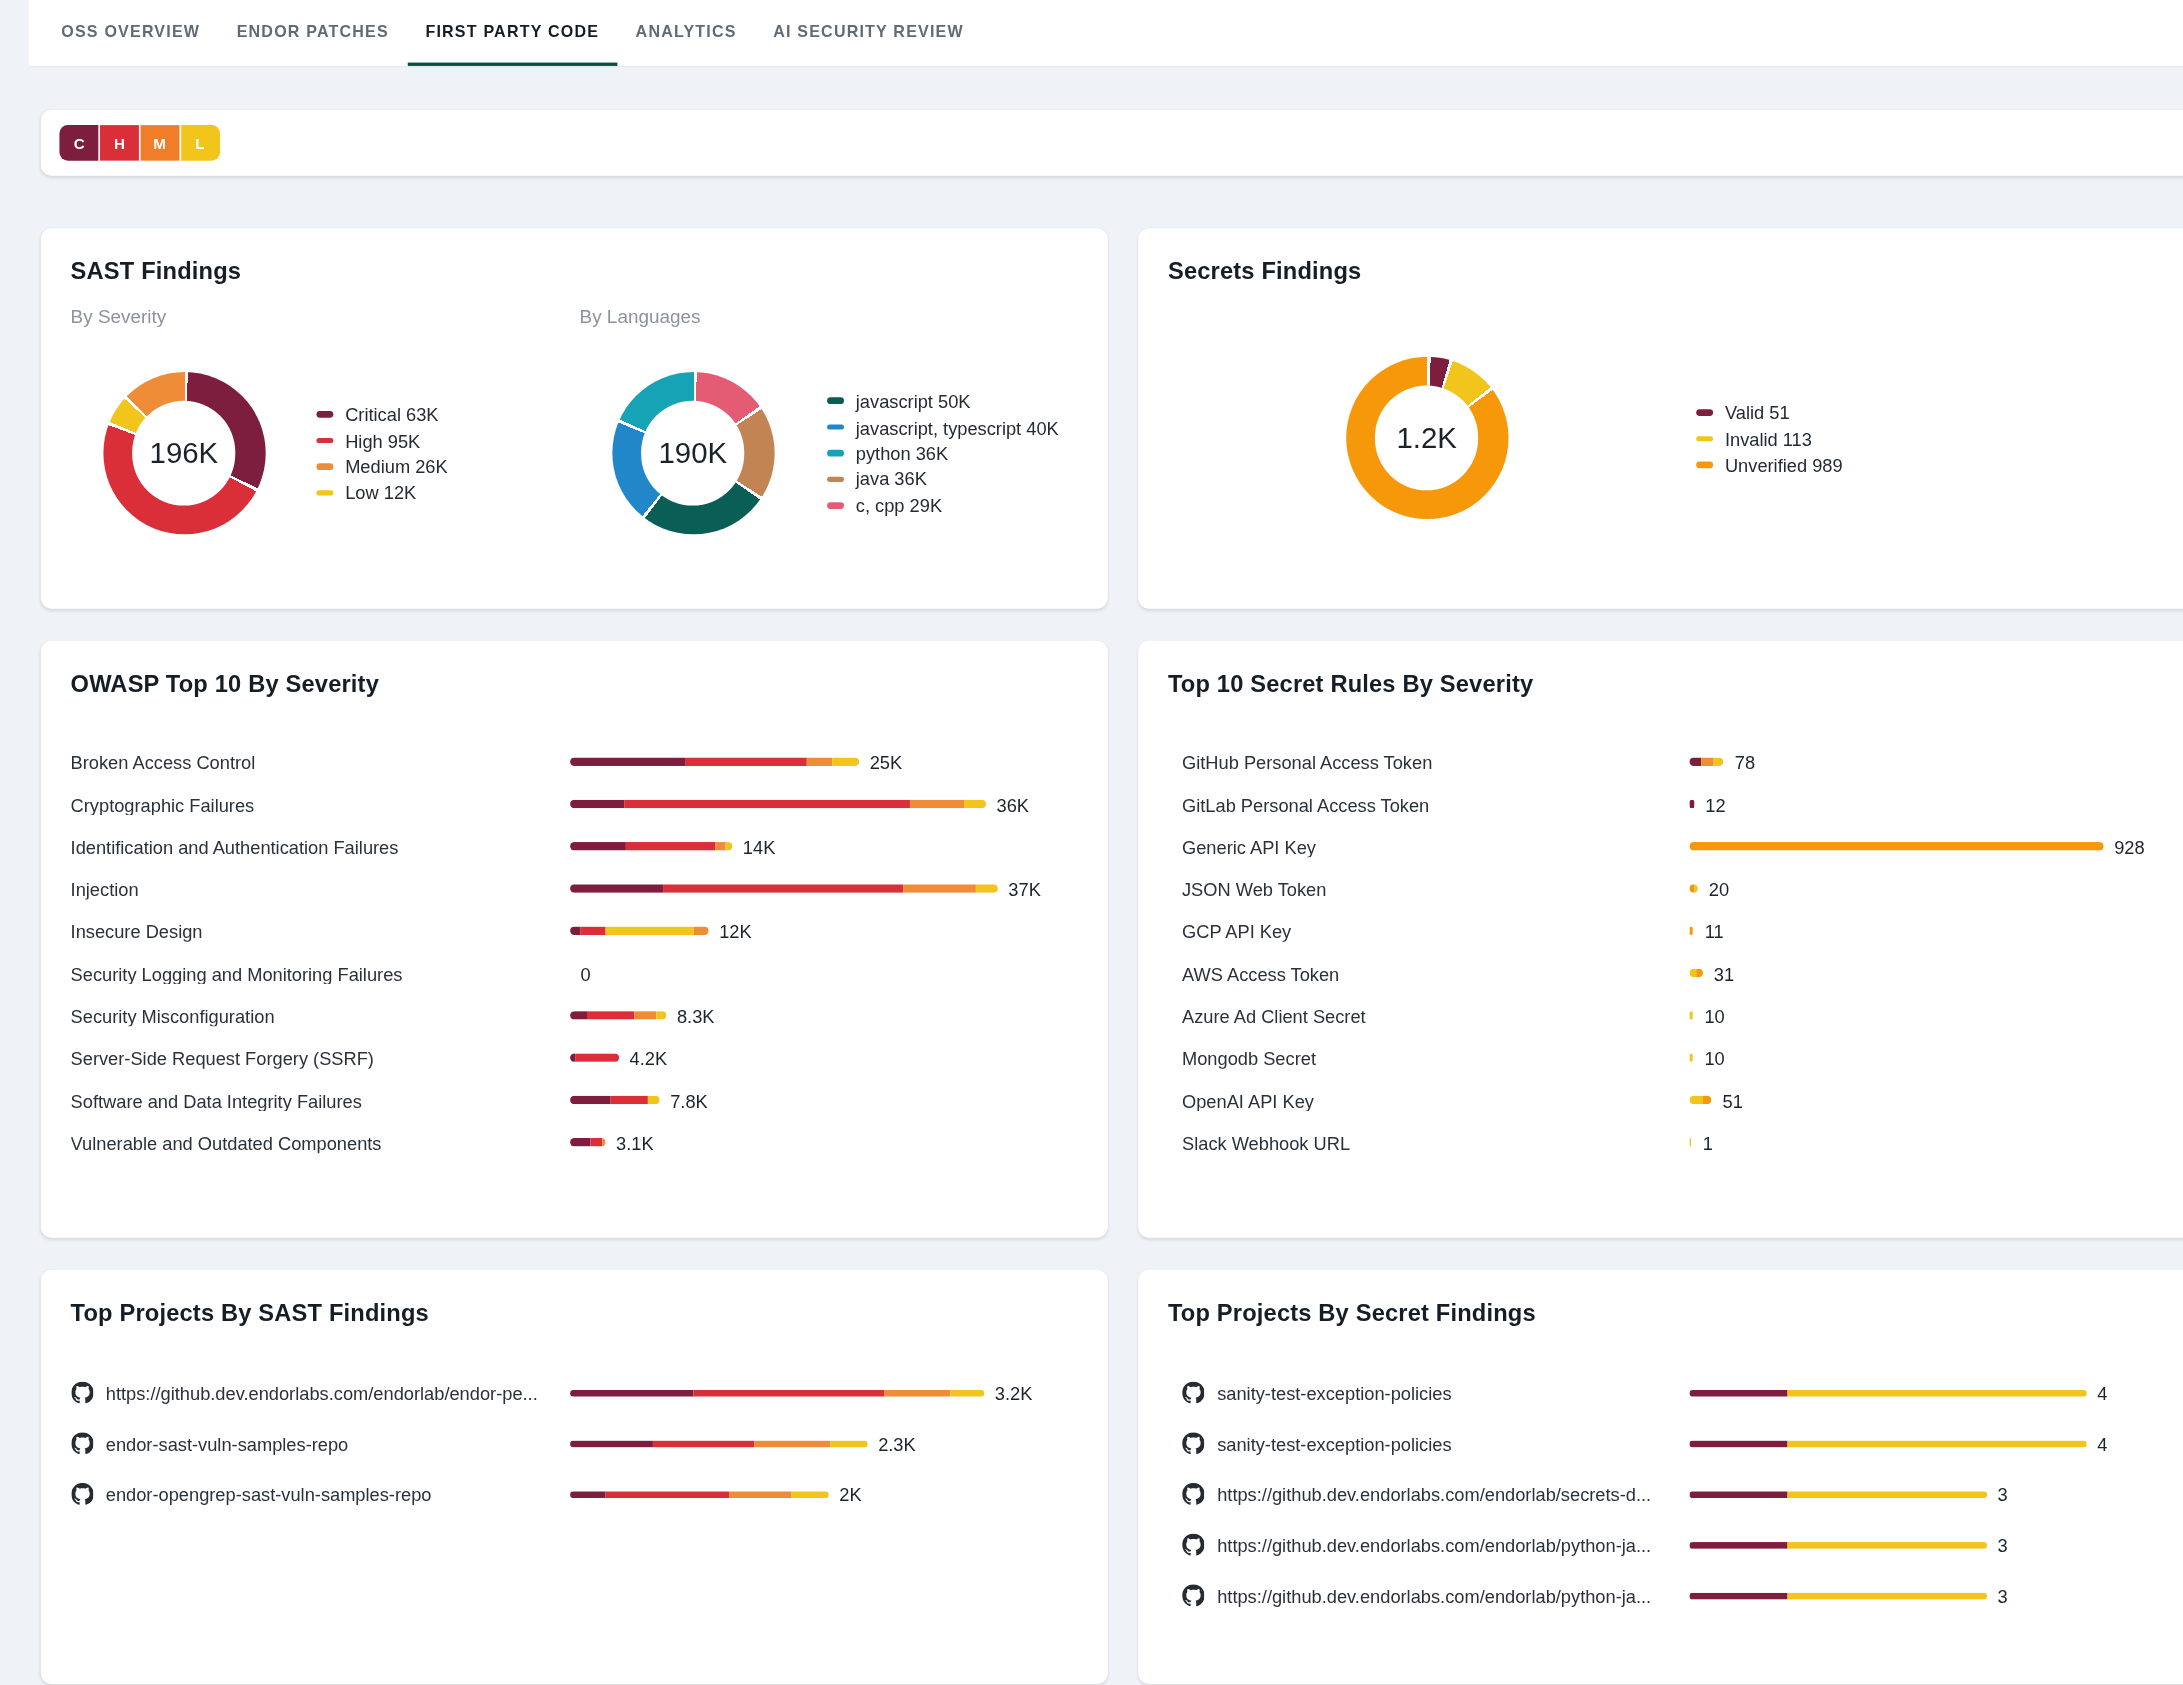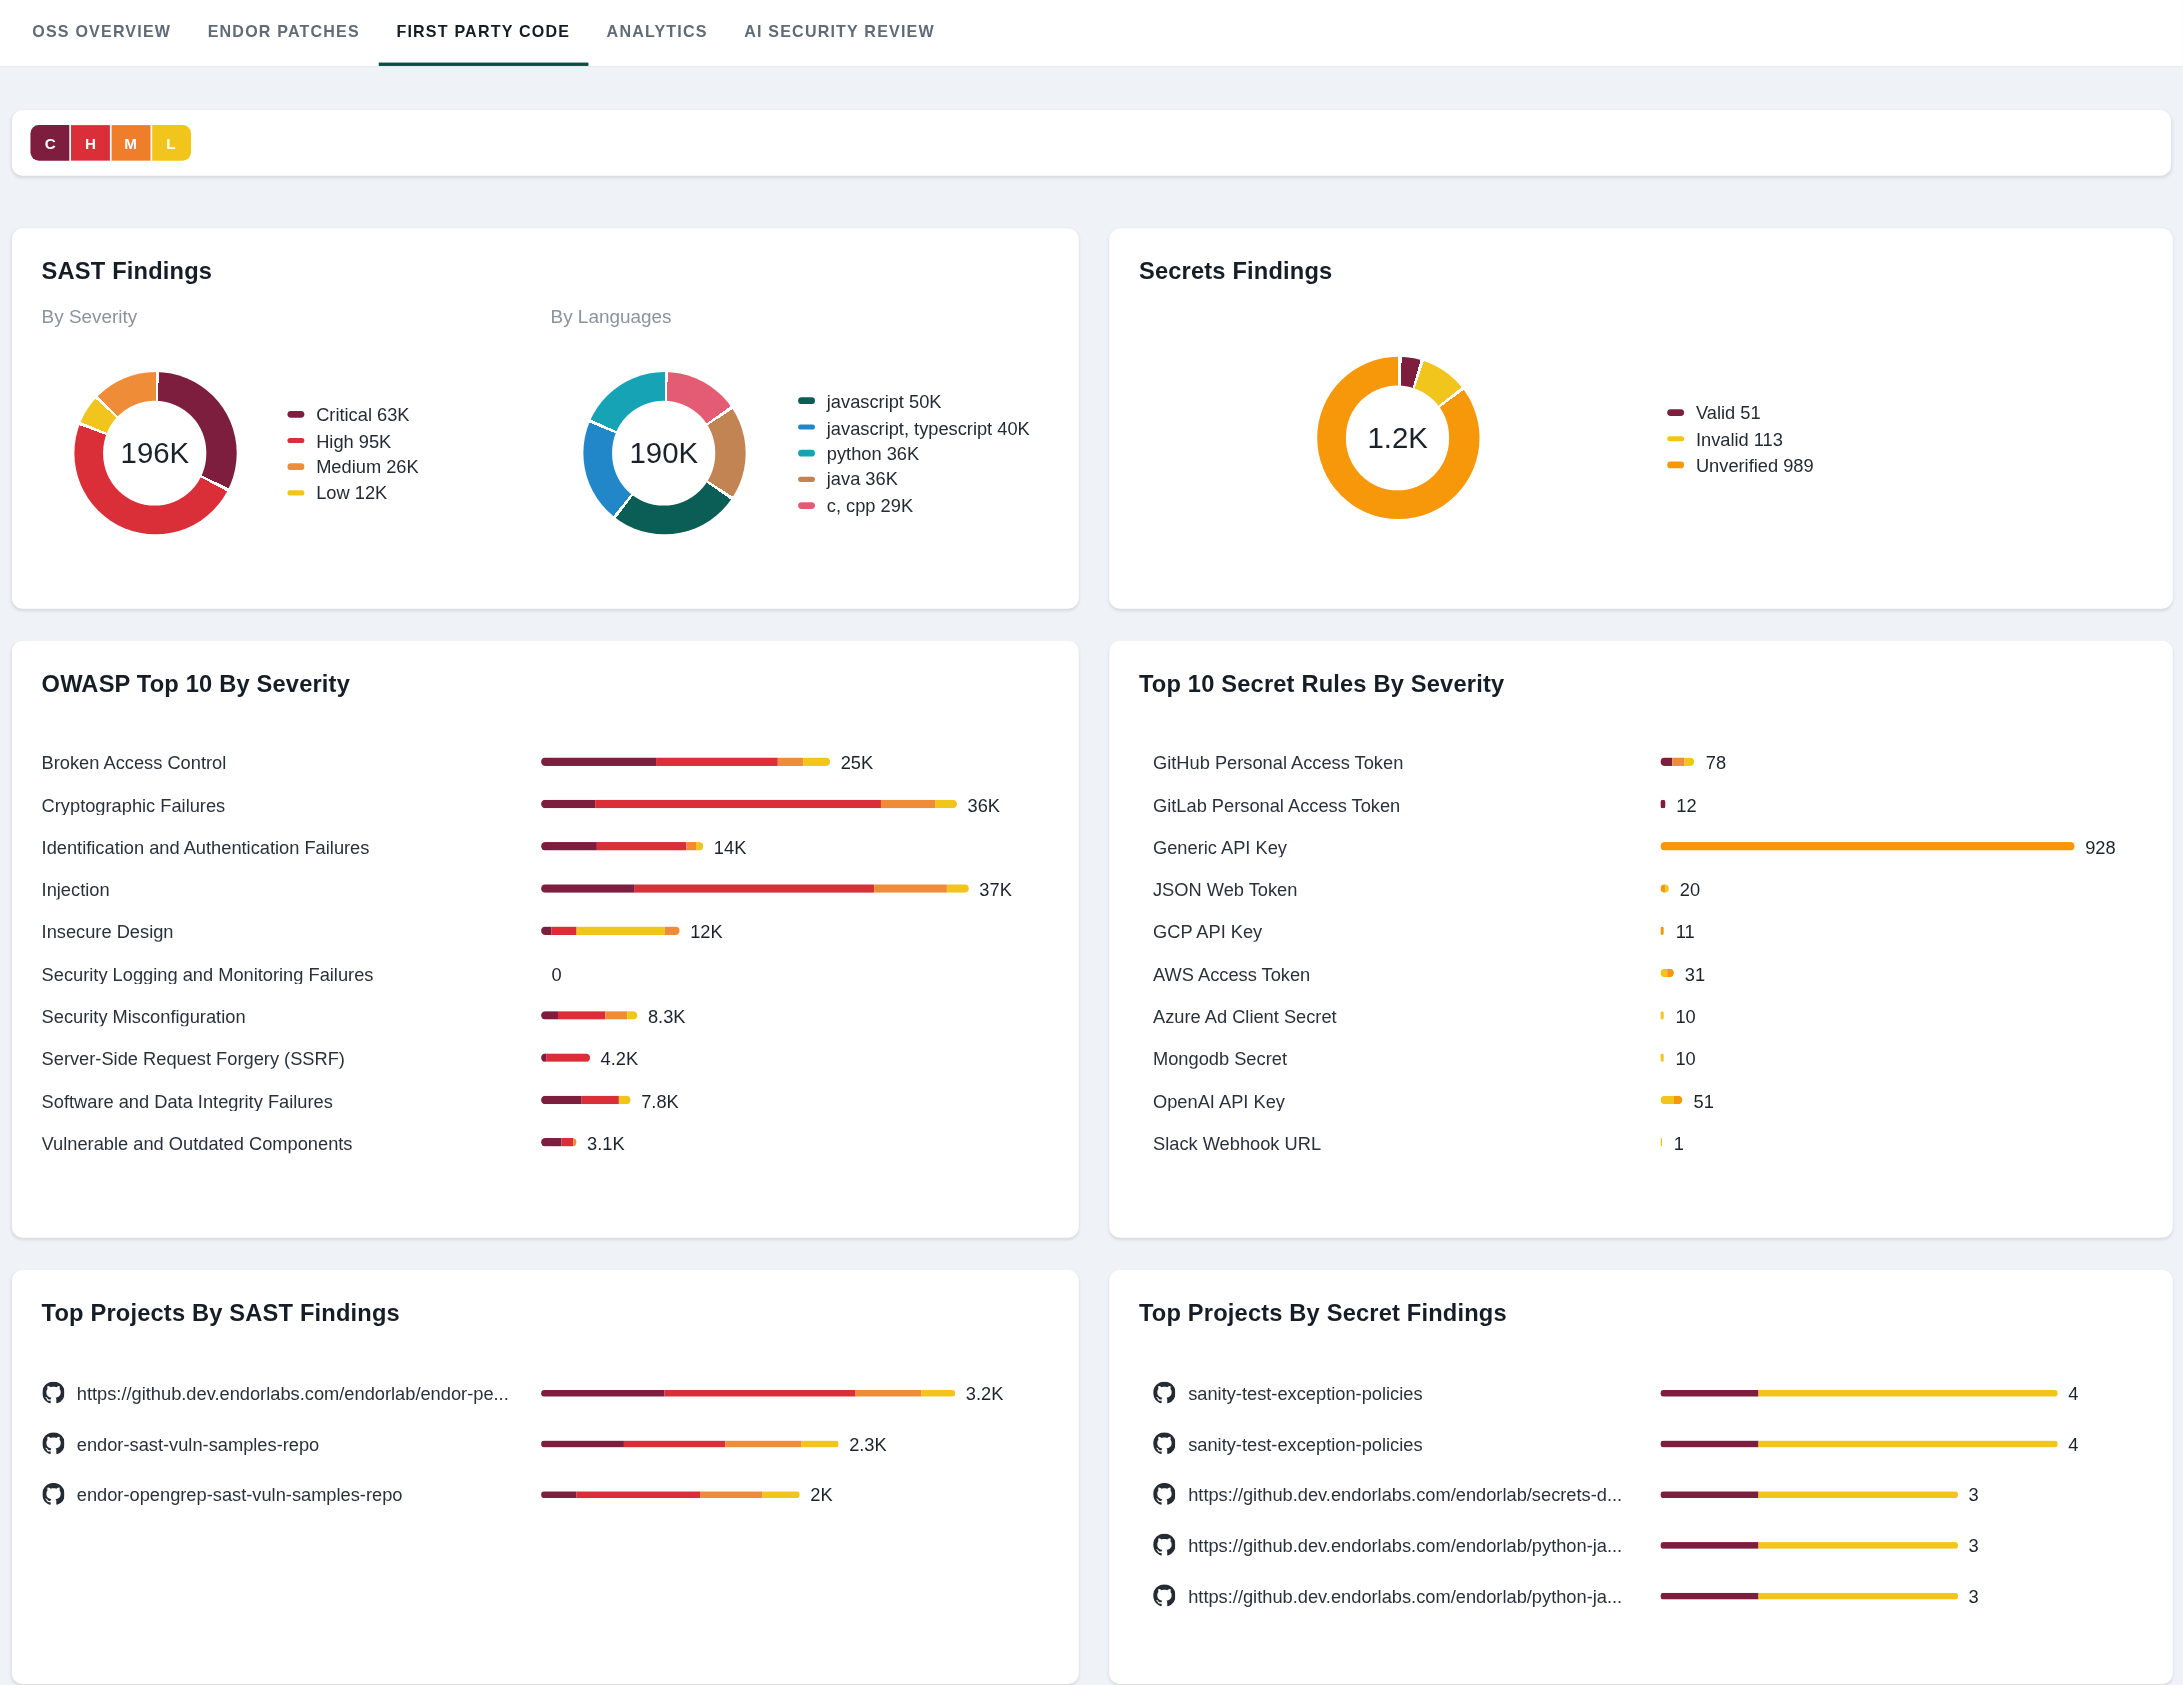--- a/index.html
+++ b/index.html
@@ -1,18 +1,18 @@
 <!DOCTYPE html>
 <html style="font-size:13.3px"><head>
 <meta charset="utf-8">
 <style>
   *{box-sizing:border-box;margin:0;padding:0;}
   html,body{width:2183px;height:1685px;overflow:hidden;background:#eff3f7;
     font-family:"Liberation Sans","DejaVu Sans",sans-serif;}
-  #stage{width:2183px;height:1685px;overflow:hidden;}
+  #stage{width:2183px;height:1685px;overflow:hidden;padding-left:29px;}
   #viewport{width:1291px;height:997px;transform:scale(1.690874);transform-origin:0 0;}
 
   
   .tabbar{height:40px;background:#ffffff;border-bottom:0.8px solid #e7ebef;
     display:flex;align-items:stretch;padding:0 8.3px;}
   .tab{display:flex;align-items:center;padding:0 10.8px;font-size:9.5px;font-weight:700;
     letter-spacing:0.7px;color:#5f6b76;cursor:pointer;border-bottom:2.5px solid transparent;
     white-space:nowrap;text-transform:uppercase;}
   .tab.active{color:#141c24;border-bottom-color:#0b4f44;}
 

